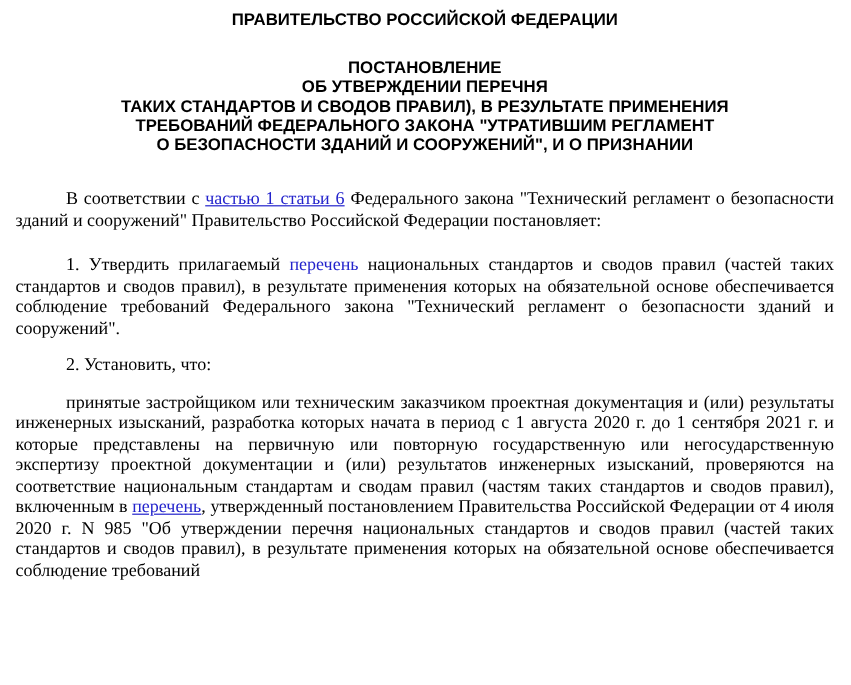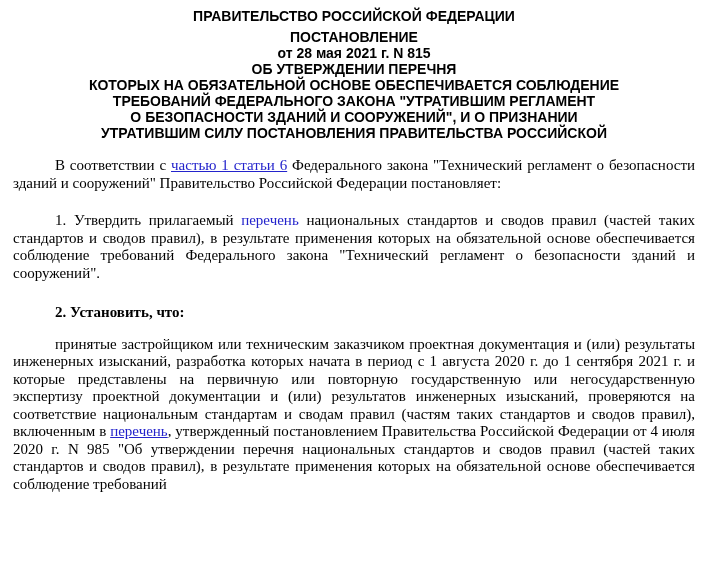--- a/index.html
+++ b/index.html
@@ -19,61 +19,59 @@
   }
   
   .head-line {
     font-family: "Liberation Sans", sans-serif;
     font-weight: bold;
     font-size: 14px;
     line-height: 16px;
     text-align: center;
     white-space: nowrap;
   }
-  .doc-type-block { margin-top: 5px; }
+  .doc-type-block { margin-top: 24px; }
   .doc-title { }
   
   .para {
     font-family: "Liberation Serif", serif;
     font-size: 15px;
     line-height: 17.5px;
     text-align: justify;
     text-indent: 42px;
   }
-  .p1 { margin-top: 16px; }
+  .p1 { margin-top: 30px; }
   .p2 { margin-top: 20px; }
-  .p3 { margin-top: 22px; font-weight: bold; }
+  .p3 { margin-top: 13px; }
   .p4 { margin-top: 14px; }
   a.doc-link {
     color: #2323cc;
     text-decoration: underline;
     cursor: pointer;
   }
   a.doc-link.no-underline {
     text-decoration: none;
   }
 </style>
 </head>
 <body>
 
 <div class="page">
 
   <div class="head-line">ПРАВИТЕЛЬСТВО РОССИЙСКОЙ ФЕДЕРАЦИИ</div>
 
   <div class="doc-type-block">
     <div class="head-line">ПОСТАНОВЛЕНИЕ</div>
-    <div class="head-line">от 28 мая 2021 г. N 815</div>
   </div>
 
   <div class="doc-title">
     <div class="head-line">ОБ УТВЕРЖДЕНИИ ПЕРЕЧНЯ</div>
-    <div class="head-line">КОТОРЫХ НА ОБЯЗАТЕЛЬНОЙ ОСНОВЕ ОБЕСПЕЧИВАЕТСЯ СОБЛЮДЕНИЕ</div>
+    <div class="head-line">ТАКИХ СТАНДАРТОВ И СВОДОВ ПРАВИЛ), В РЕЗУЛЬТАТЕ ПРИМЕНЕНИЯ</div>
     <div class="head-line">ТРЕБОВАНИЙ ФЕДЕРАЛЬНОГО ЗАКОНА "УТРАТИВШИМ РЕГЛАМЕНТ</div>
     <div class="head-line">О БЕЗОПАСНОСТИ ЗДАНИЙ И СООРУЖЕНИЙ", И О ПРИЗНАНИИ</div>
-    <div class="head-line">УТРАТИВШИМ СИЛУ ПОСТАНОВЛЕНИЯ ПРАВИТЕЛЬСТВА РОССИЙСКОЙ</div>
   </div>
 
   <div class="para p1"><span>В соответствии с </span><a class="doc-link">частью 1 статьи 6</a><span> Федерального закона "Технический регламент о безопасности зданий и сооружений" Правительство Российской Федерации постановляет:</span></div>
 
   <div class="para p2"><span>1. Утвердить прилагаемый </span><a class="doc-link no-underline">перечень</a><span> национальных стандартов и сводов правил (частей таких стандартов и сводов правил), в результате применения которых на обязательной основе обеспечивается соблюдение требований Федерального закона "Технический регламент о безопасности зданий и сооружений".</span></div>
 
   <div class="para p3">2. Установить, что:</div>
 
   <div class="para p4"><span>принятые застройщиком или техническим заказчиком проектная документация и (или) результаты инженерных изысканий, разработка которых начата в период с 1 августа 2020 г. до 1 сентября 2021 г. и которые представлены на первичную или повторную государственную или негосударственную экспертизу проектной документации и (или) результатов инженерных изысканий, проверяются на соответствие национальным стандартам и сводам правил (частям таких стандартов и сводов правил), включенным в </span><a class="doc-link">перечень</a><span>, утвержденный постановлением Правительства Российской Федерации от 4 июля 2020 г. N 985 "Об утверждении перечня национальных стандартов и сводов правил (частей таких стандартов и сводов правил), в результате применения которых на обязательной основе обеспечивается соблюдение требований</span></div>
 

